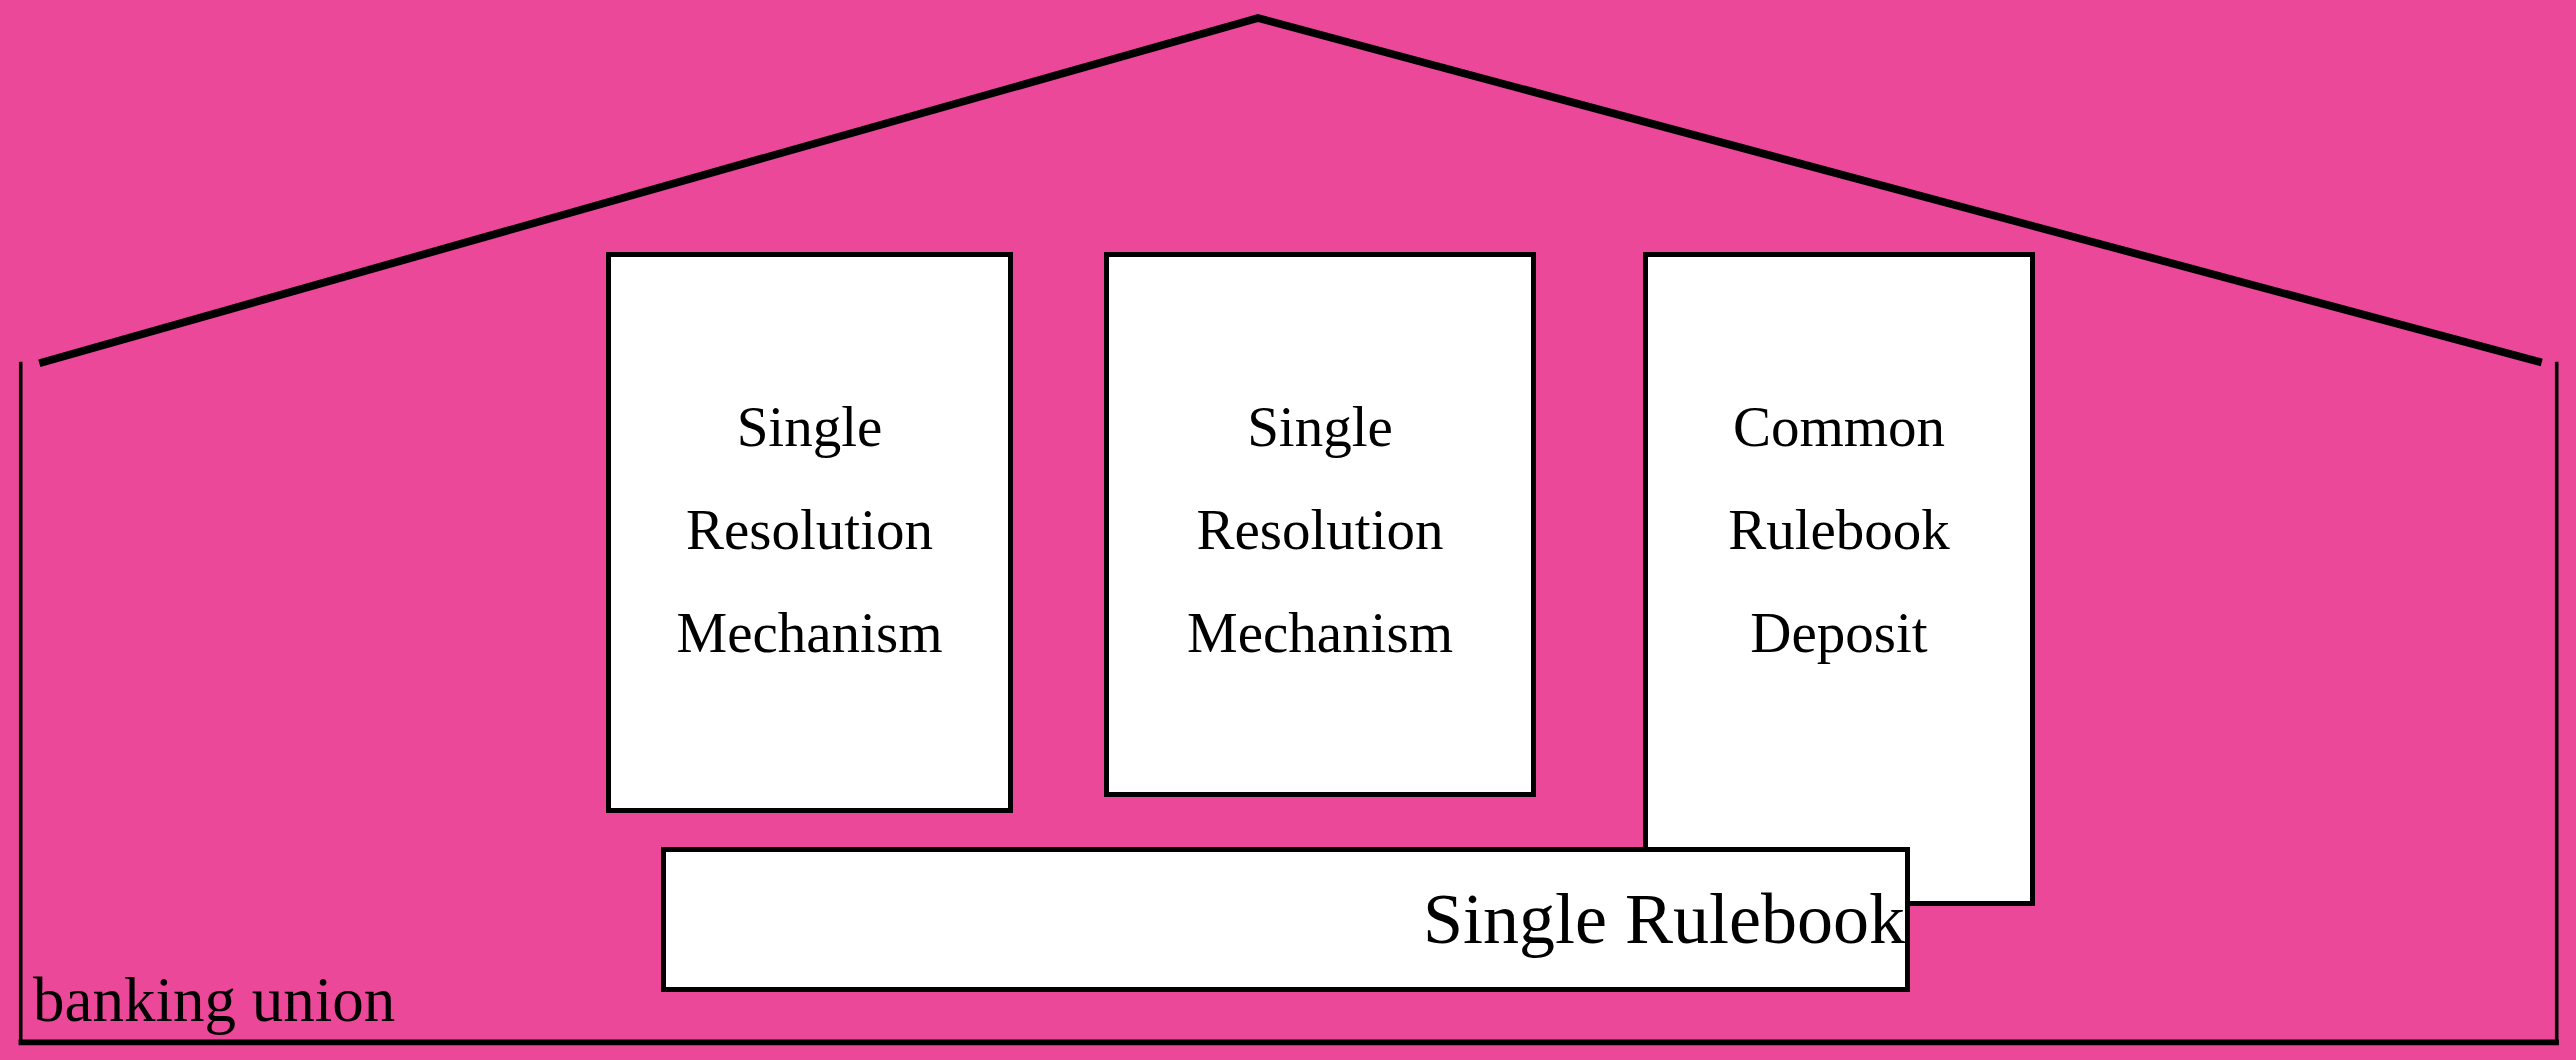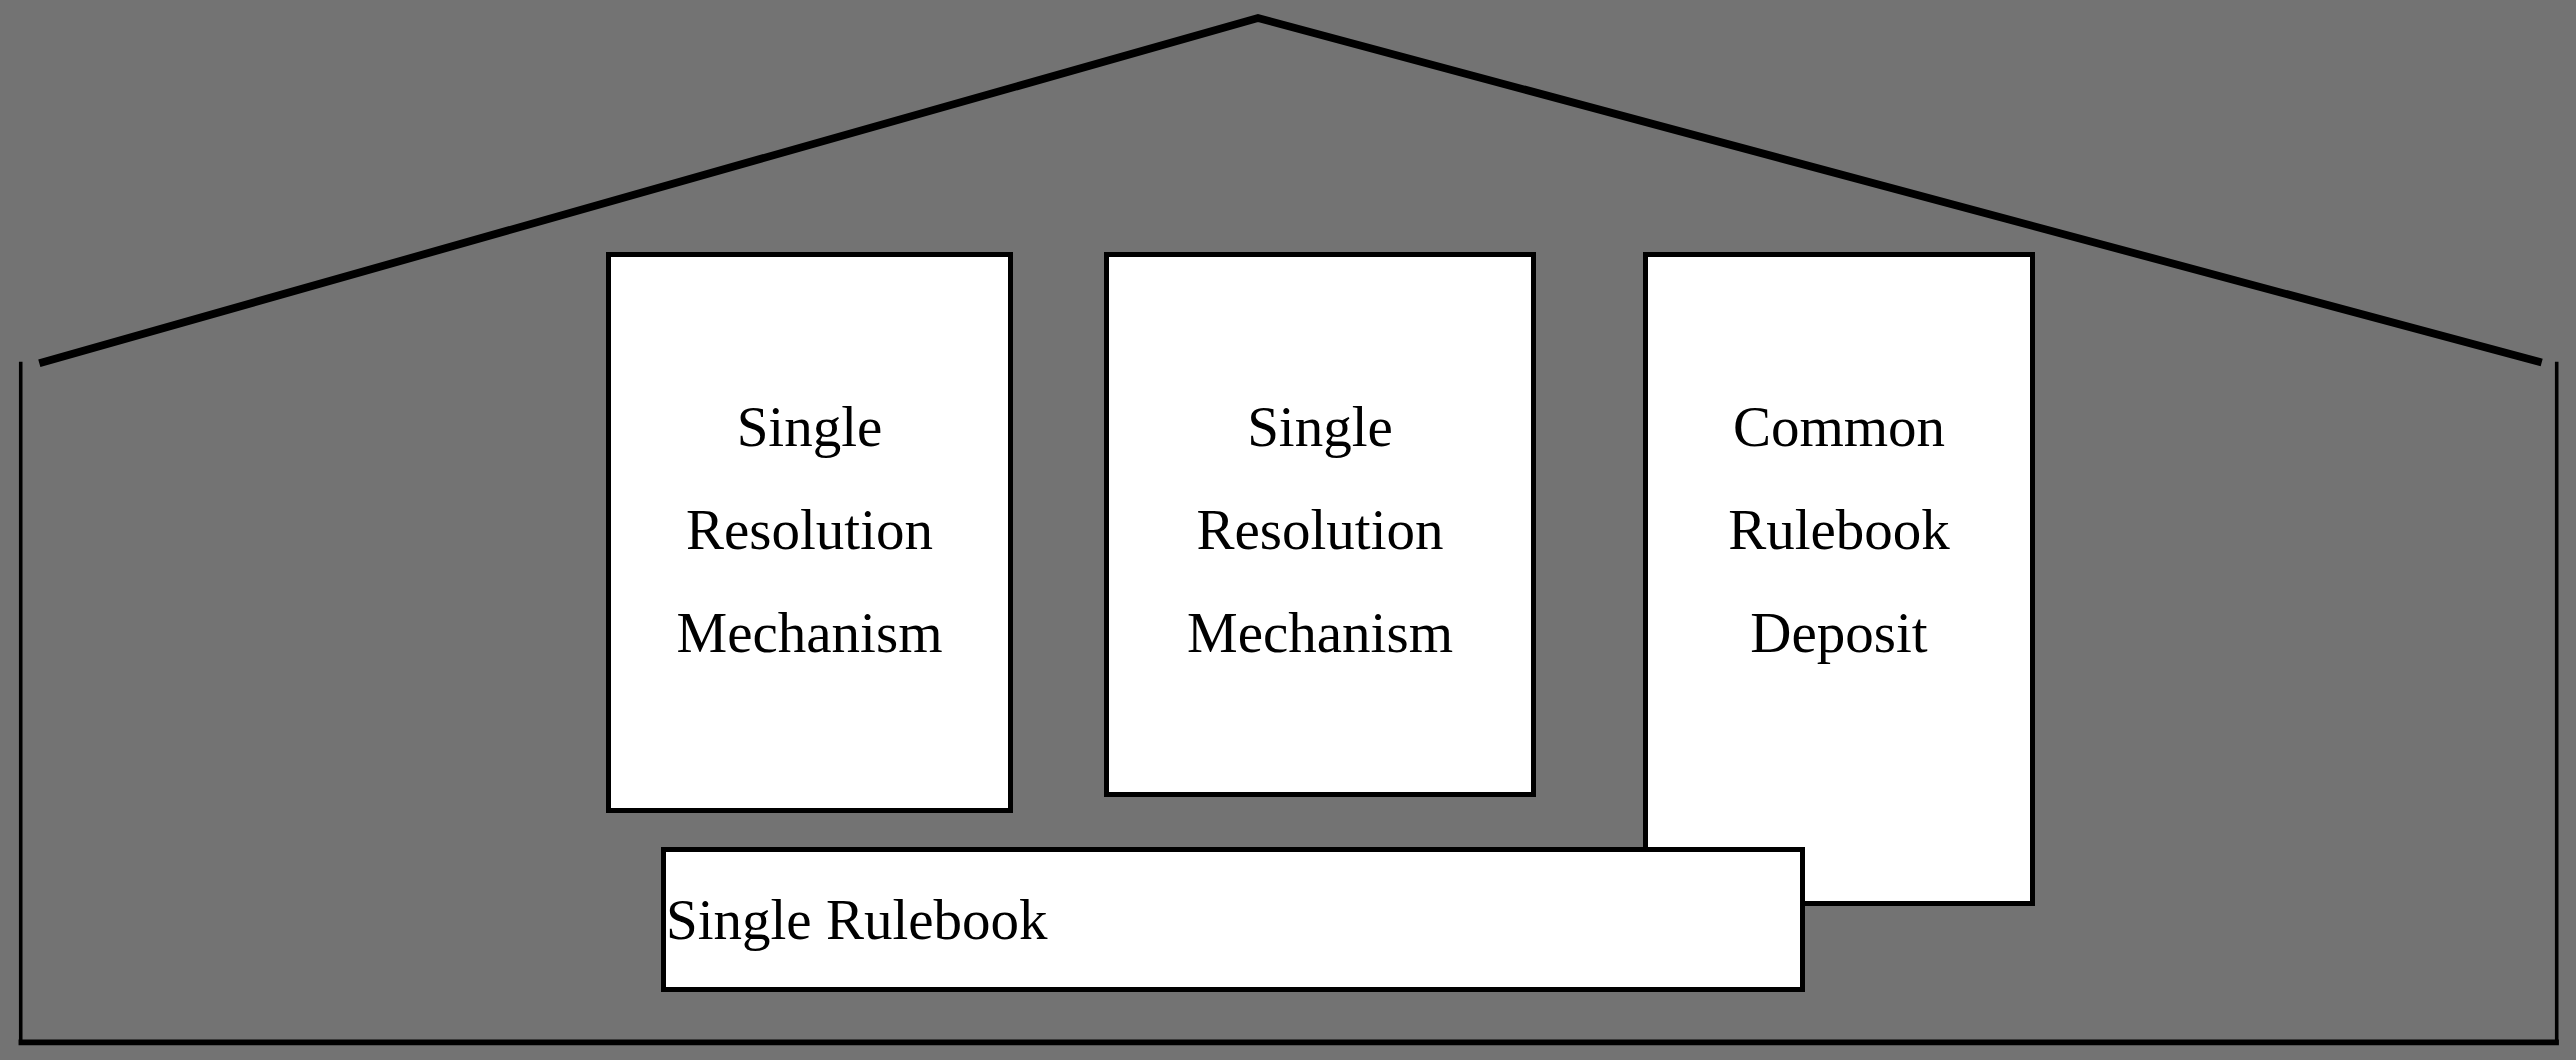--- a/index.html
+++ b/index.html
@@ -4,21 +4,21 @@
 <style>
   html, body {
     margin: 0;
     padding: 0;
     background: #ffffff;
   }
   #figure-canvas {
     position: relative;
     width: 2576px;
     height: 1061px;
-    background: #737373;
+    background: #ec4899;
     font-family: "Liberation Serif", "DejaVu Serif", serif;
     color: #000000;
     overflow: hidden;
   }
   #house-svg {
     position: absolute;
     left: 0;
     top: 0;
     width: 2576px;
     height: 1061px;
@@ -36,29 +36,29 @@
     white-space: nowrap;
   }
   #pillar-ssm  { left: 606px;  width: 407px; height: 561px; }
   #pillar-srm  { left: 1104px; width: 432px; height: 545px; }
   #pillar-cdgs { left: 1643px; width: 392px; height: 654px; }
   .pillar-line { display: block; }
   #single-rulebook-box {
     position: absolute;
     left: 661px;
     top: 847px;
-    width: 1144px;
+    width: 1249px;
     height: 145px;
     box-sizing: border-box;
     border: 5px solid #000000;
     background: #ffffff;
     display: flex;
     align-items: center;
-    justify-content: flex-start;
-    font-size: 57px;
+    justify-content: flex-end;
+    font-size: 72px;
     white-space: nowrap;
   }
   #banking-union-label {
     position: absolute;
     left: 33px;
     top: 966px;
     font-size: 63px;
     line-height: 1.1;
     white-space: nowrap;
   }
@@ -94,15 +94,16 @@
   <div class="pillar" id="pillar-cdgs">
     <span class="pillar-line">Common</span>
     <span class="pillar-line">Rulebook</span>
     <span class="pillar-line">Deposit</span>
   </div>
 
   <div id="single-rulebook-box">
     <span>Single Rulebook</span>
   </div>
 
+  <div id="banking-union-label">banking union</div>
 
 </div>
 
 
 </body></html>

